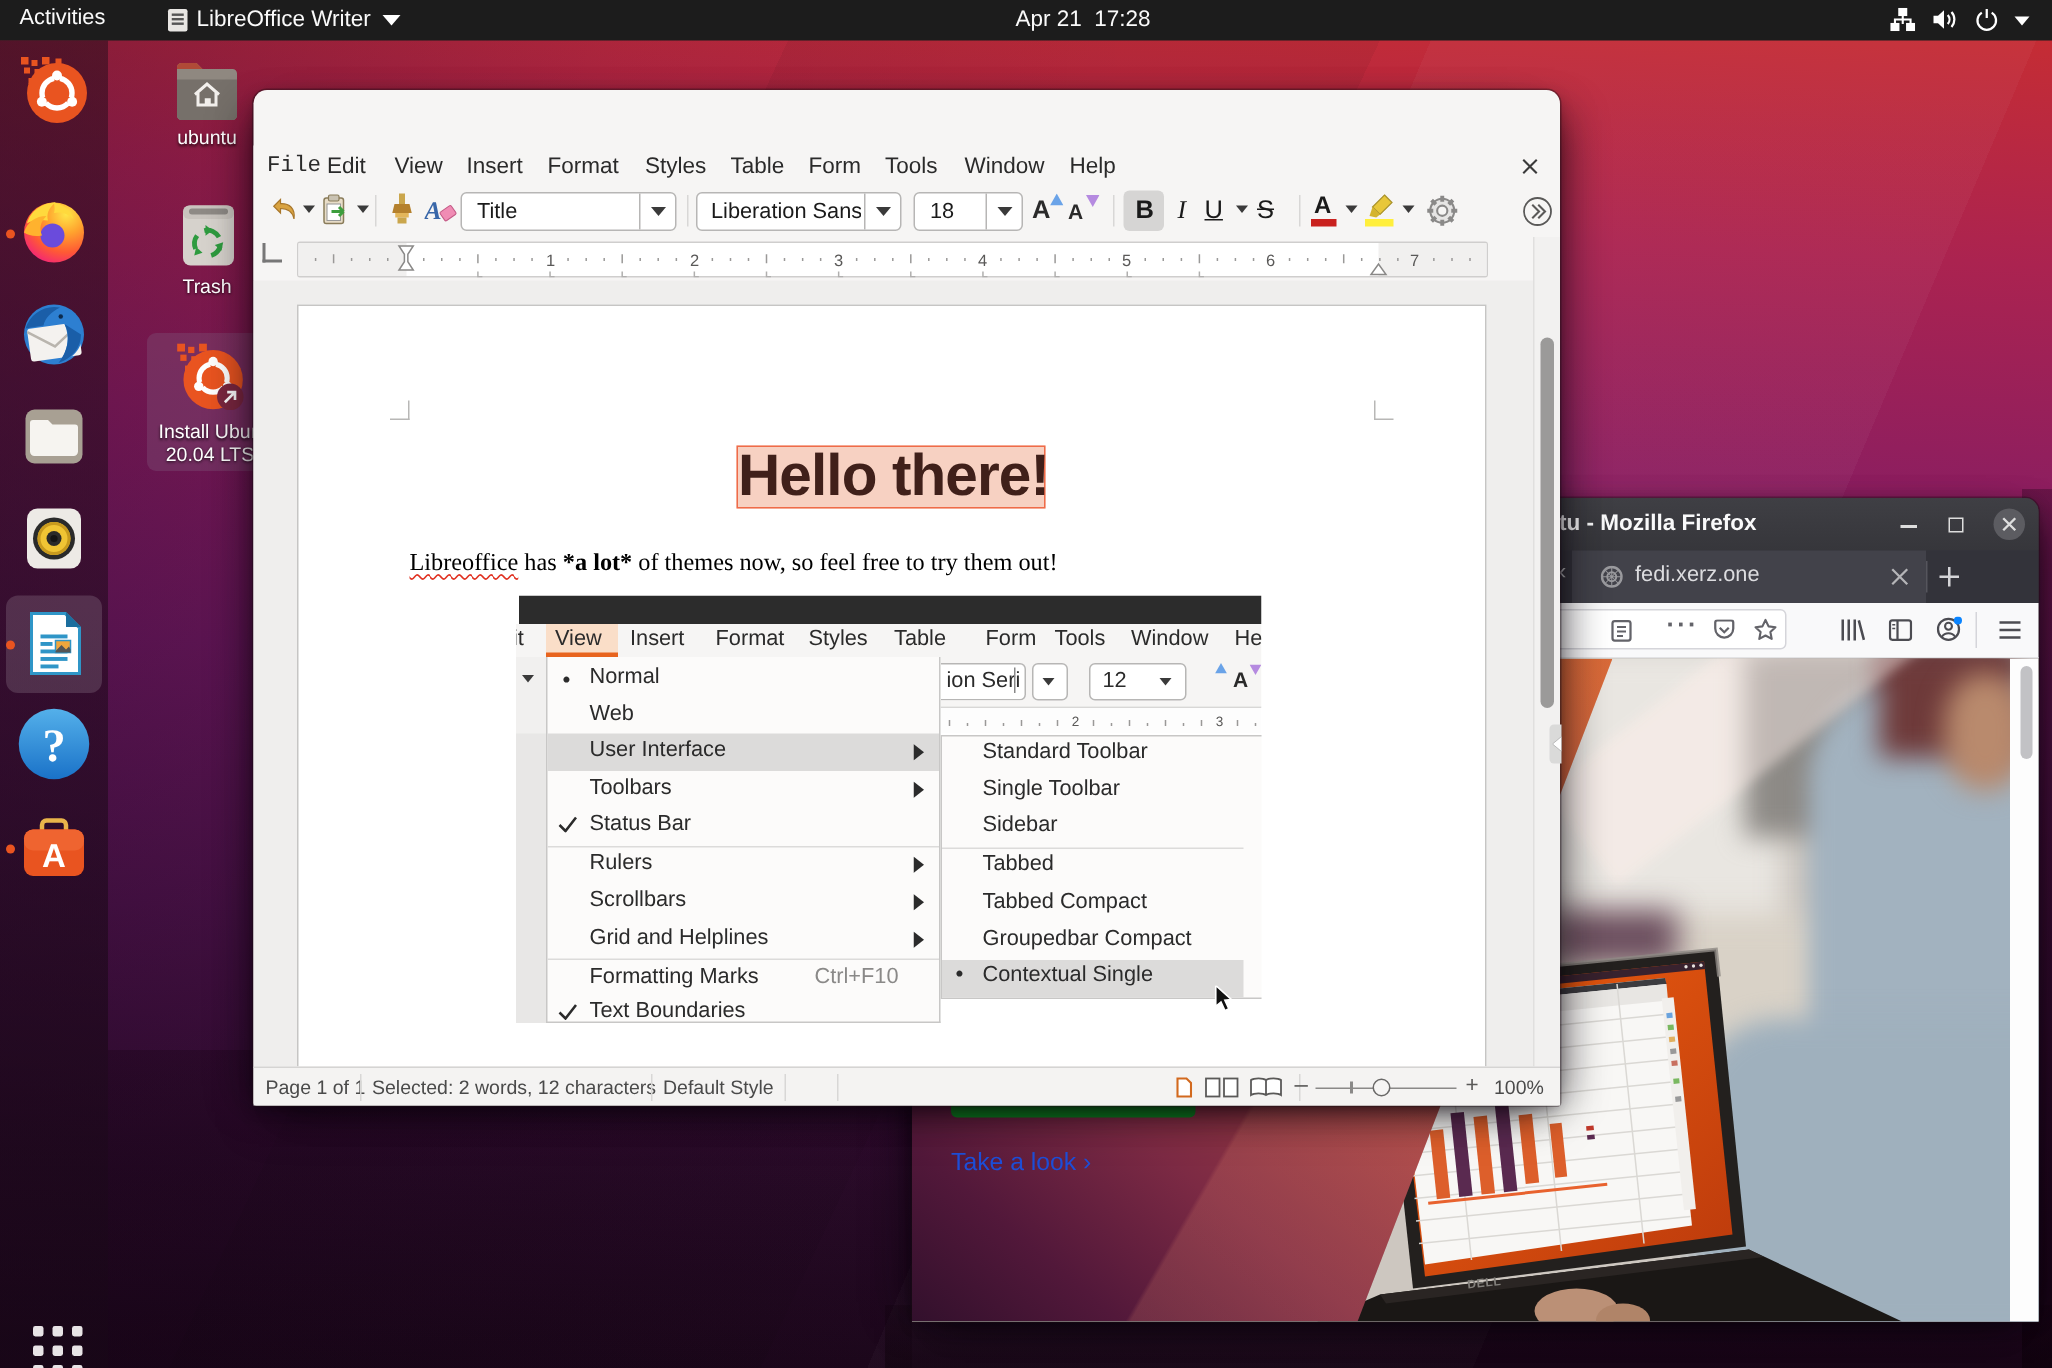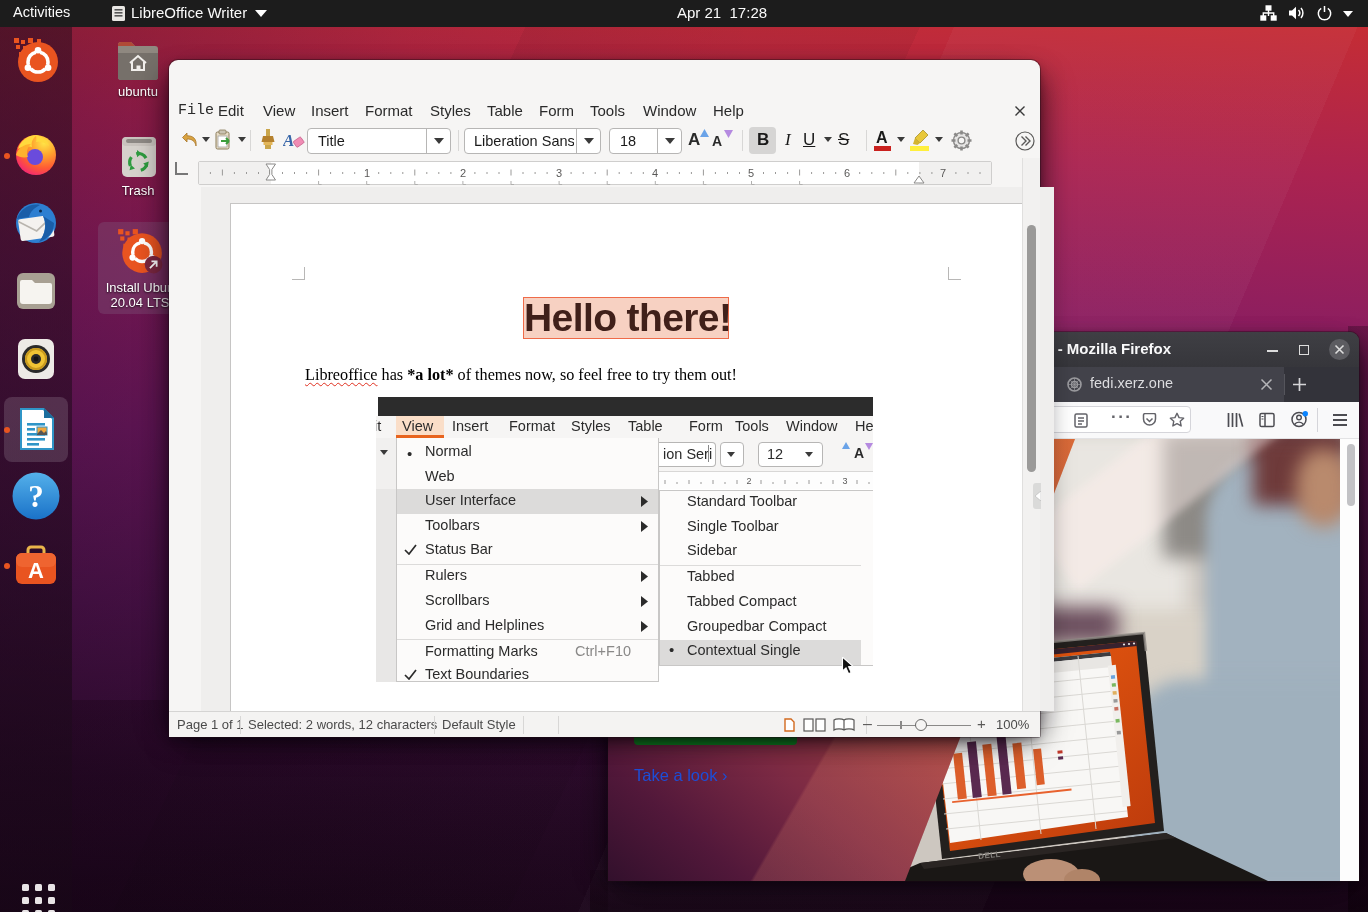--- a/index.html
+++ b/index.html
@@ -30,21 +30,21 @@
 #fftools{position:absolute;left:0;top:70px;width:751px;height:37px;background:#f9f9fa;border-bottom:1px solid #e3e3e5;}
 #ffcontent{position:absolute;left:0;top:107px;width:751px;height:442px;overflow:hidden;background:#cdc7c0;}
 
 #writer{left:169px;top:60px;width:871px;height:677px;border-radius:9px 9px 2px 2px;background:#f6f5f4;z-index:20;}
 #wtitle{position:absolute;left:0;top:0;width:871px;height:37px;background:linear-gradient(#2f2f2f,#282828);border-radius:9px 9px 0 0;}
 #wtitle .cap{position:absolute;top:9px;width:100%;text-align:center;color:#fff;font-weight:bold;font-size:15px;}
 #wmenu{position:absolute;left:0;top:37px;width:871px;height:27px;background:#f6f5f4;}
 #wmenu span{position:absolute;top:5px;font-size:15px;color:#2a2a2a;}
 #wtool{position:absolute;left:0;top:64px;width:871px;height:34px;background:#f6f5f4;}
 #wruler{position:absolute;left:0;top:98px;width:853px;height:29px;background:#f6f5f4;}
-#wdoc{position:absolute;left:0;top:127px;width:853px;height:524px;background:#efeeed;overflow:hidden;margin-left:32px;}
+#wdoc{position:absolute;left:0;top:127px;width:853px;height:524px;background:#efeeed;overflow:hidden;}
 #wstatus{position:absolute;left:0;top:651px;width:871px;height:26px;background:#f4f3f2;border-top:1px solid #d5d4d3;font-size:13px;color:#4a4a4a;}
 #wscroll{position:absolute;left:853px;top:98px;width:18px;height:553px;background:#f2f1f0;border-left:1px solid #e0dfde;}
 #wpage{position:absolute;left:29px;top:16px;width:793px;height:600px;background:#fff;border:1px solid #c6c5c4;}
 .combo{position:absolute;height:26px;background:#fff;border:1px solid #b7b6b5;border-radius:4px;}
 .combo .cbtn{position:absolute;right:0;top:0;width:24px;height:100%;border-left:1px solid #b7b6b5;}
 .caret{display:inline-block;width:0;height:0;border-left:5px solid transparent;border-right:5px solid transparent;border-top:6px solid #3a3a3a;}
 .sep{position:absolute;width:1px;background:#d8d7d6;}
 
 #eimg{position:absolute;left:145px;top:193px;width:497px;height:285px;background:#fff;overflow:hidden;font-size:14.5px;color:#2b2b2b;}
 

